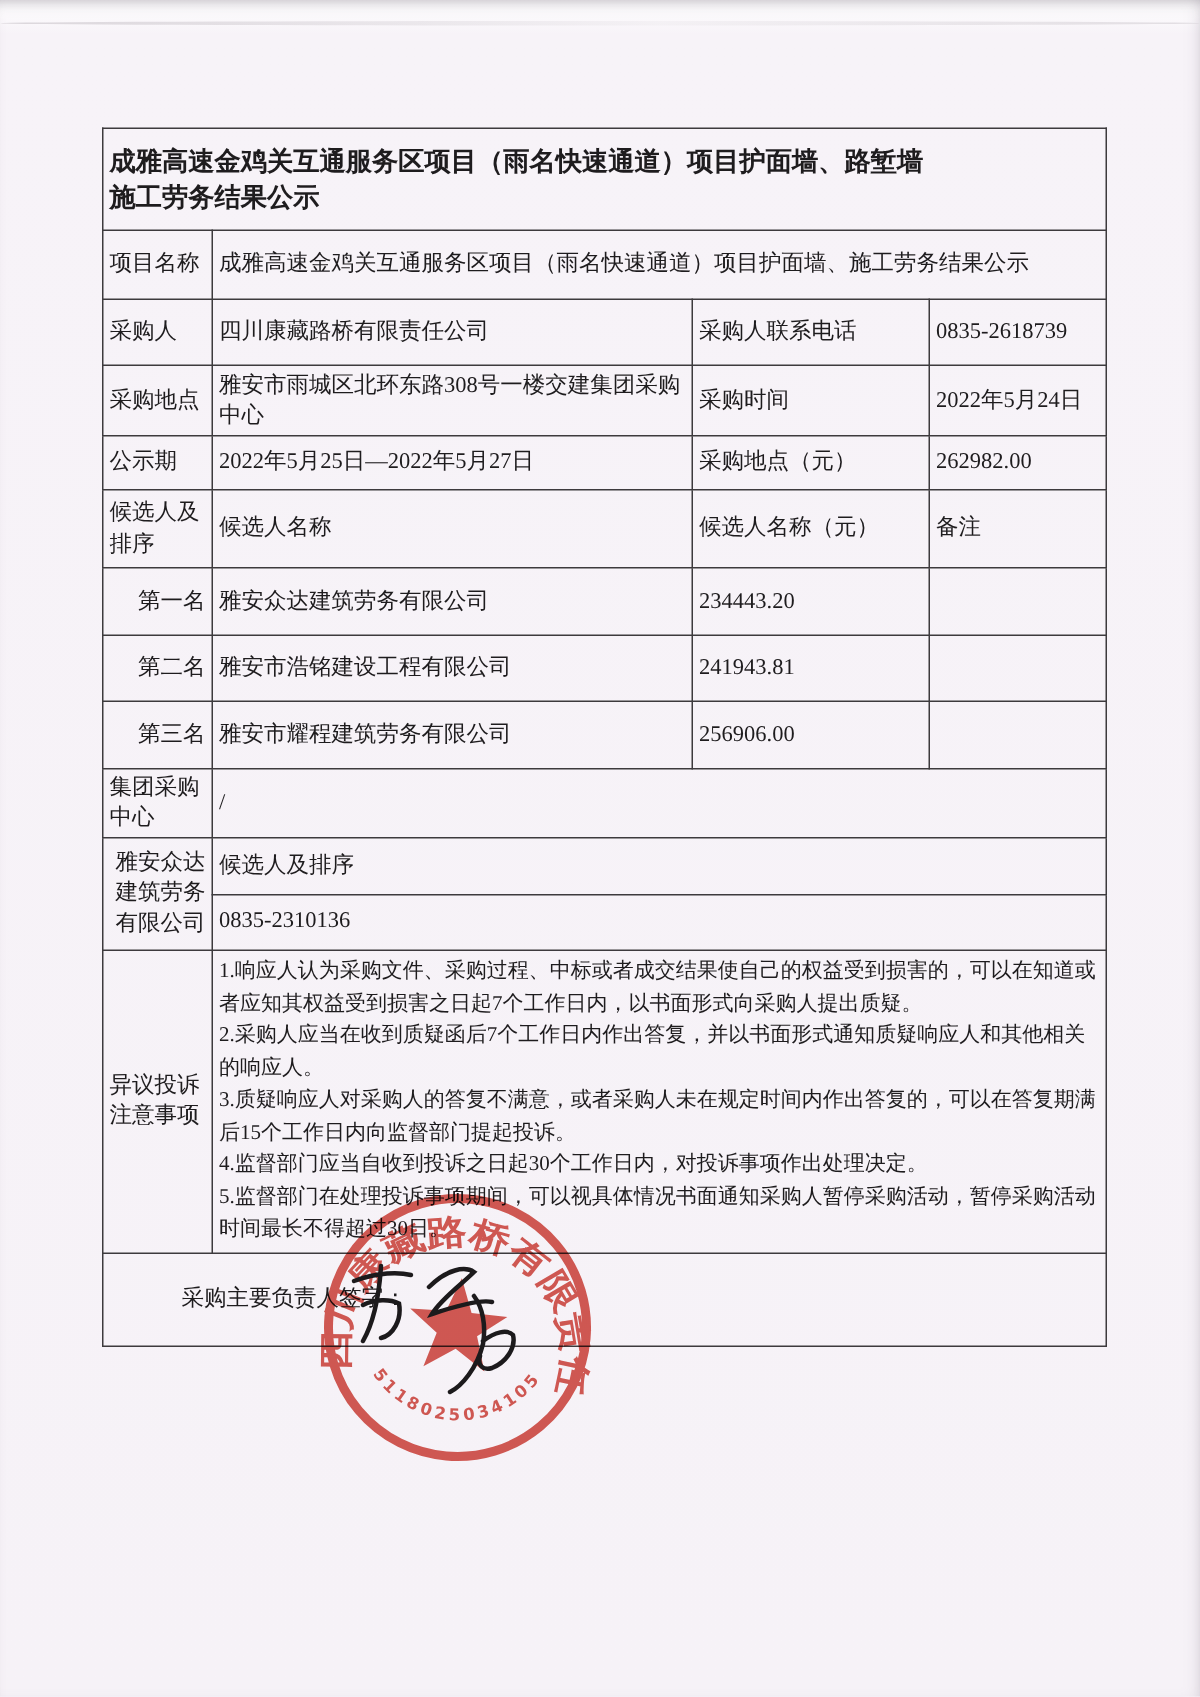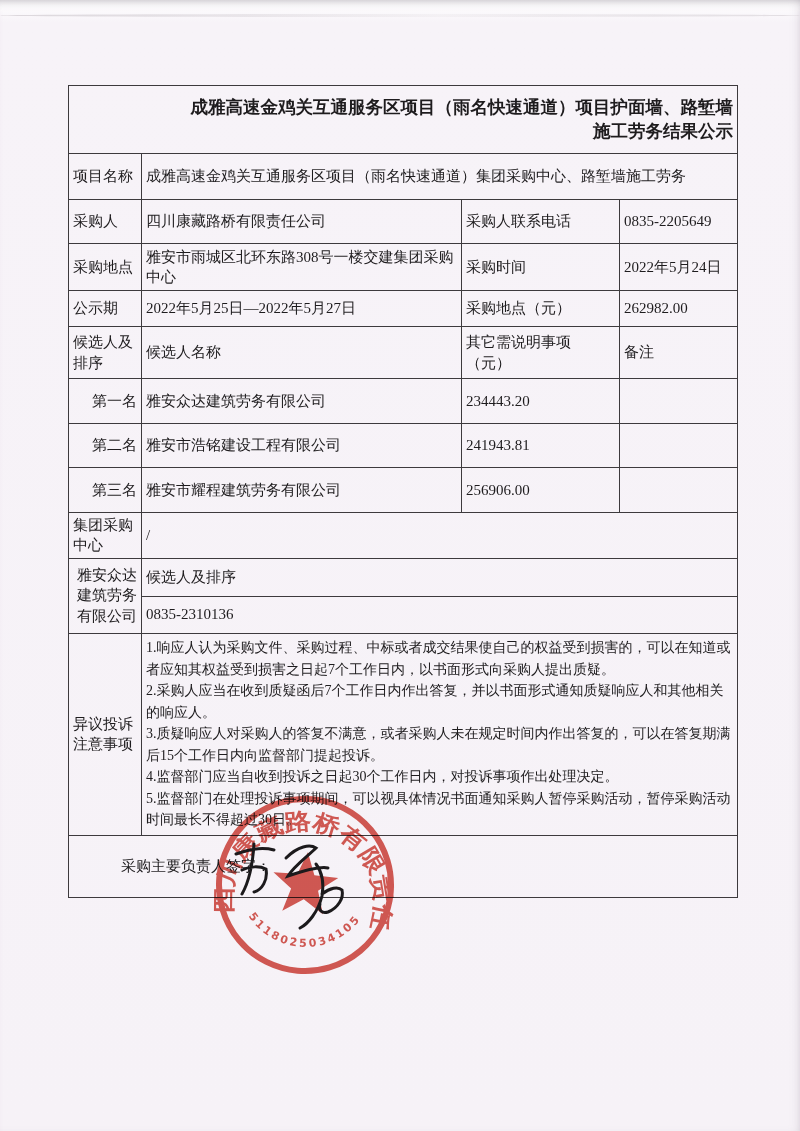--- a/index.html
+++ b/index.html
@@ -34,21 +34,21 @@
     font-size: 15px;
   }
   table.doc td {
     border: 1.6px solid #3d3a3d;
     padding: 2px 4px;
     vertical-align: middle;
     line-height: 1.35;
     word-break: break-all;
   }
   .title-cell {
-    text-align: right;
+    text-align: left;
     font-weight: bold;
     font-size: 17.5px;
     line-height: 26px;
     padding: 4px 10px;
   }
   .lbl { text-align: left; padding-left: 3px; font-family: Liberation Serif, serif; }
   .lbl-c { text-align: right; }
   .val-l { text-align: left; padding-left: 6px; }
   .val-c { text-align: left; }
   .notes-cell { padding: 6px 8px 6px 8px; font-size: 14px; }
@@ -95,48 +95,48 @@
     <tbody>
         <tr style="height:68px">
       <td colspan="4" class="title-cell">
         <div>成雅高速金鸡关互通服务区项目（雨名快速通道）项目护面墙、路堑墙</div>
         <div>施工劳务结果公示</div>
       </td>
     </tr>
 
     <tr style="height:46px">
       <td class="lbl">项目名称</td>
-      <td colspan="3" class="val-l">成雅高速金鸡关互通服务区项目（雨名快速通道）集团采购中心、路堑墙施工劳务</td>
+      <td colspan="3" class="val-l">成雅高速金鸡关互通服务区项目（雨名快速通道）项目护面墙、施工劳务结果公示</td>
     </tr>
 
     <tr style="height:44px">
       <td class="lbl">采购人</td>
       <td class="val-l">四川康藏路桥有限责任公司</td>
       <td class="val-c">采购人联系电话</td>
-      <td class="val-c">0835-2205649</td>
+      <td class="val-c">0835-2618739</td>
     </tr>
 
     <tr style="height:47px">
       <td class="lbl">采购地点</td>
       <td class="val-l">雅安市雨城区北环东路308号一楼交建集团采购中心</td>
       <td class="val-c">采购时间</td>
       <td class="val-c">2022年5月24日</td>
     </tr>
 
     <tr style="height:36px">
       <td class="lbl">公示期</td>
       <td class="val-c">2022年5月25日—2022年5月27日</td>
       <td class="val-c">采购地点（元）</td>
       <td class="val-c">262982.00</td>
     </tr>
 
     <tr style="height:52px">
       <td class="lbl">候选人及排序</td>
       <td class="val-c">候选人名称</td>
-      <td class="val-c">其它需说明事项（元）</td>
+      <td class="val-c">候选人名称（元）</td>
       <td class="val-c">备注</td>
     </tr>
 
     <tr style="height:45px">
       <td class="lbl-c">第一名</td>
       <td class="val-c">雅安众达建筑劳务有限公司</td>
       <td class="val-c">234443.20</td>
       <td class="val-c"></td>
     </tr>
     <tr style="height:44px">

